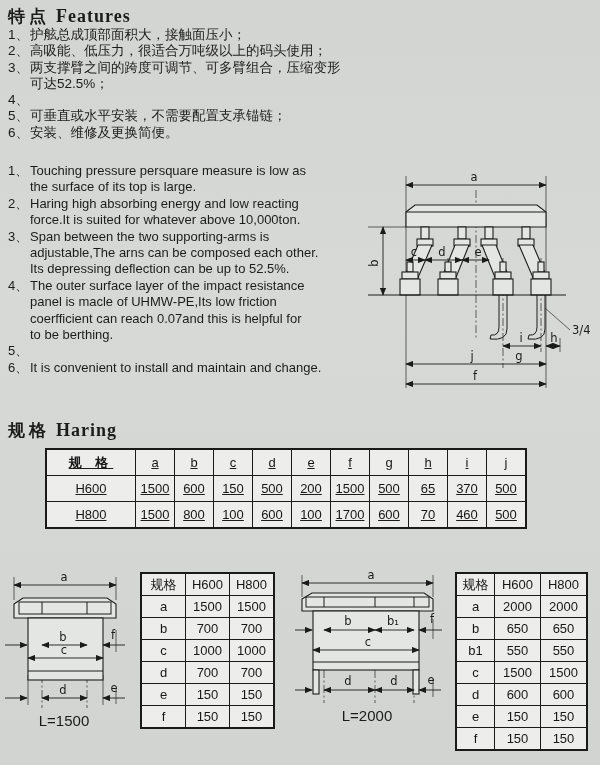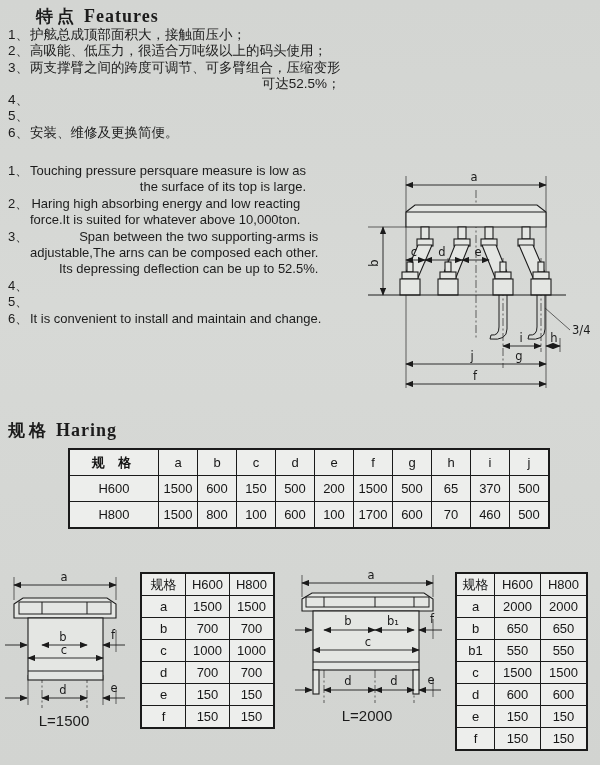--- a/index.html
+++ b/index.html
@@ -7,25 +7,25 @@
         background:linear-gradient(180deg,#d3d5d2 0%,#d7d9d6 40%,#d2d4d1 100%);
         font-family:"Liberation Sans",sans-serif;color:#1c1c1c;}
   .h1{position:absolute;left:8px;white-space:nowrap;}
   .h1 .zh{font:bold 17px "Liberation Sans",sans-serif;letter-spacing:4px;}
   .h1 .en{font:bold 18px "Liberation Serif",serif;margin-left:6px;letter-spacing:1px;}
   .list{position:absolute;left:8px;}
   .list-zh{top:27px;width:372px;font:13.5px/16.3px "Liberation Sans",sans-serif;}
   .list-en{top:163px;width:374px;font:13px/16.4px "Liberation Sans",sans-serif;}
   .li{display:flex;}
   .li .num{flex:0 0 22px;}
-  .li .txt{white-space:pre-line;text-align:right;}
+  .li .txt{white-space:pre-line;}
   table.tbl{position:absolute;border-collapse:collapse;background:#edeeec;border:2px solid #1a1a1a;}
   table.tbl th,table.tbl td{border:1px solid #1a1a1a;text-align:center;padding:0;
         font:13px "Liberation Sans",sans-serif;font-weight:normal;color:#161616;}
-  .t-main{left:68px;top:448px;}
+  .t-main{left:45px;top:448px;text-decoration:underline;}
   .t-main th,.t-main td{width:38px;height:25px;}
   .t-main th:first-child,.t-main td:first-child{width:88px;}
   .t-main th:first-child{font-weight:bold;letter-spacing:5px;}
   .t-1500{left:140px;top:572px;}
   .t-1500 th,.t-1500 td{width:43px;height:21px;}
   .t-2000{left:455px;top:572px;}
   .t-2000 th,.t-2000 td{width:45px;height:21px;}
   .t-2000 th:first-child,.t-2000 td:first-child{width:37px;}
   svg{position:absolute;overflow:visible;}
   .ol{stroke:#1c1c1c;stroke-width:1.1;fill:#e4e6e3;}
@@ -35,21 +35,21 @@
   .dd{stroke:#2a2a2a;stroke-width:.7;fill:none;stroke-dasharray:8 2.5 2 2.5;}
   text.lb{font:11.5px "DejaVu Sans",sans-serif;fill:#1b1b1b;}
   text.cap{font:15px "Liberation Sans",sans-serif;fill:#1b1b1b;}
   marker path{fill:#1b1b1b;}
 </style>
 </head>
 <body>
 
 <div class="page">
 
-  <div class="h1" style="top:5px;margin-left:28px;">
+  <div class="h1" style="top:5px;">
     <span class="zh">特点</span><span class="en">Features</span>
   </div>
 
   <div class="list list-zh">
     <div class="li">
         <span class="num">1、</span>
         <span class="txt">护舷总成顶部面积大，接触面压小；</span>
       </div>
     <div class="li">
         <span class="num">2、</span>
@@ -58,20 +58,21 @@
     <div class="li">
         <span class="num">3、</span>
         <span class="txt">两支撑臂之间的跨度可调节、可多臂组合，压缩变形
 可达52.5%；</span>
       </div>
     <div class="li">
         <span class="num">4、</span>
       </div>
     <div class="li">
         <span class="num">5、</span>
+        <span class="txt">可垂直或水平安装，不需要配置支承锚链；</span>
       </div>
     <div class="li">
         <span class="num">6、</span>
         <span class="txt">安装、维修及更换简便。</span>
       </div>
   </div>
 
   <div class="list list-en">
     <div class="li">
         <span class="num">1、</span>
@@ -84,20 +85,24 @@
 force.It is suited for whatever above 10,000ton.</span>
       </div>
     <div class="li">
         <span class="num">3、</span>
         <span class="txt">Span between the two supporting-arms is
 adjustable,The arns can be composed each other.
 Its depressing deflection can be up to 52.5%.</span>
       </div>
     <div class="li">
         <span class="num">4、</span>
+        <span class="txt">The outer surface layer of the impact resistance
+panel is macle of UHMW-PE,Its low friction
+coerfficient can reach 0.07and this is helpful for
+to be berthing.</span>
       </div>
     <div class="li">
         <span class="num">5、</span>
       </div>
     <div class="li">
         <span class="num">6、</span>
         <span class="txt">It is convenient to install and maintain and change.</span>
       </div>
   </div>
 

